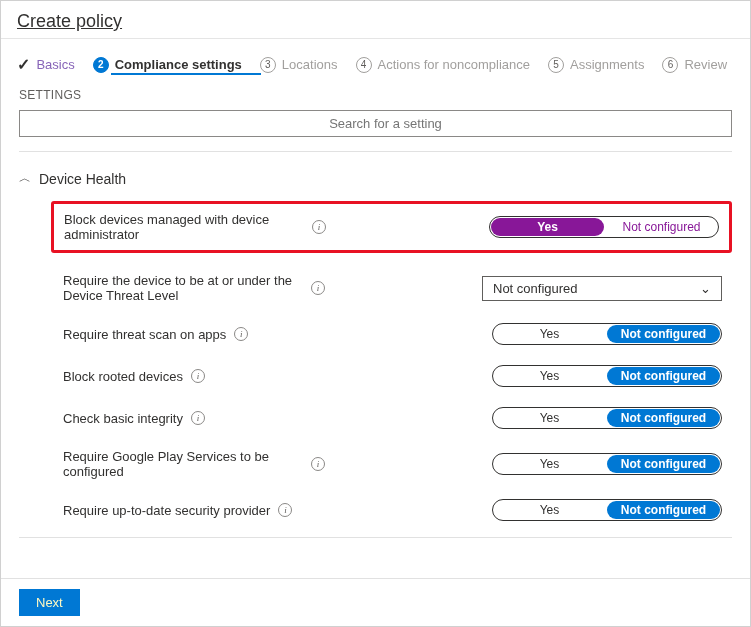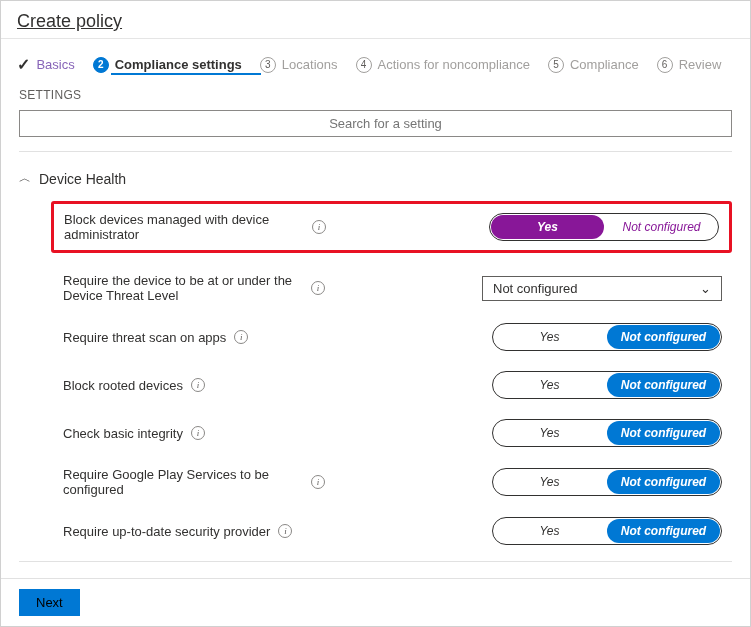--- a/index.html
+++ b/index.html
@@ -118,24 +118,23 @@
       font-family: serif;
     }
     .control { flex: 1; display:flex; justify-content:flex-end; }
 
     .pill {
       display:flex;
       border:1px solid #323130;
       border-radius: 14px;
       overflow:hidden;
       min-width: 230px;
-      height: 28px;
+      height: 22px;
       cursor: pointer;
       background:#fff;
-      font-style:italic;
     }
     .pill > div {
       flex:1; display:flex; align-items:center; justify-content:center;
       font-size:12px;
     }
     .pill .sel-purple { background:#881798; color:#fff; font-weight:600; border-radius:12px; margin:1px; }
     .pill .off-purple { color:#881798; }
     .pill .sel-blue { background:#0078d4; color:#fff; font-weight:600; border-radius:12px; margin:1px; }
     .pill .off-black { color:#323130; }
 
@@ -159,21 +158,21 @@
     }
     .btn {
       padding: 5px 16px;
       font-size: 13px;
       font-family: inherit;
       cursor: pointer;
       border: 1px solid #8a8886;
       background: #fff;
     }
     .btn.primary {
-      background: #0078d4; color:#000000; border-color:#0078d4;text-align:center;
+      background: #0078d4; color:#fef9c3; border-color:#0078d4;text-align:center;
     }
     .thin-divider { height:1px; background:#e1e1e1; margin: 6px 18px 0 18px;}
   </style>
 </head>
 <body>
 
 <div class="header">Create policy</div>
 
 <div class="steps">
   <div class="step done">
@@ -187,21 +186,21 @@
   <div class="step">
     <span class="circle">3</span>
     <span>Locations</span>
   </div>
   <div class="step">
     <span class="circle">4</span>
     <span>Actions for noncompliance</span>
   </div>
   <div class="step">
     <span class="circle">5</span>
-    <span>Compliance</span>
+    <span>Assignments</span>
   </div>
   <div class="step">
     <span class="circle">6</span>
     <span>Review</span>
   </div>
 </div>
 <div class="step-underline"></div>
 
 <div class="settings-label">SETTINGS</div>
 

